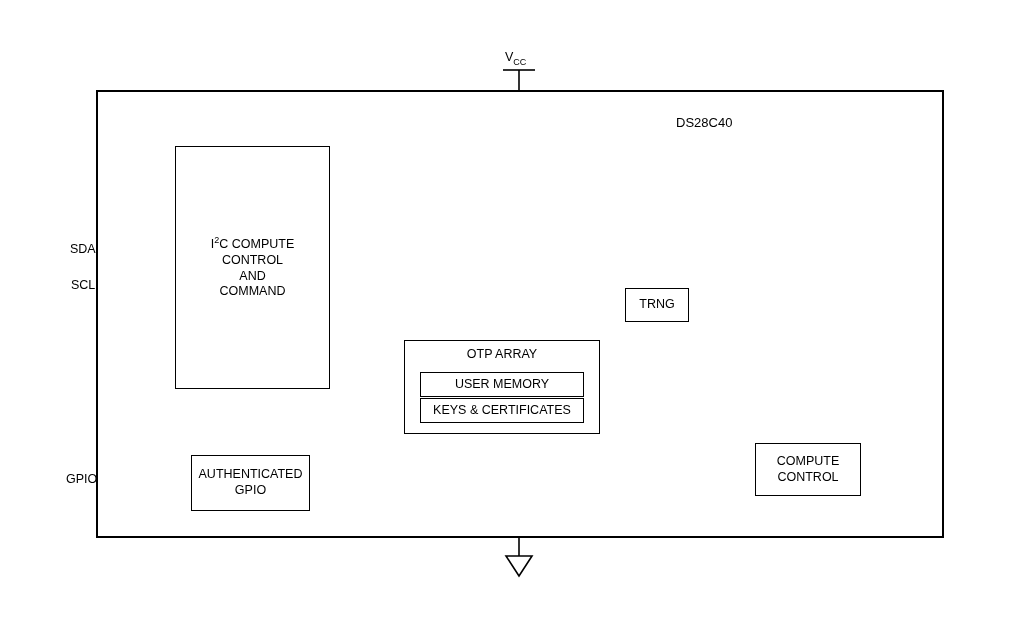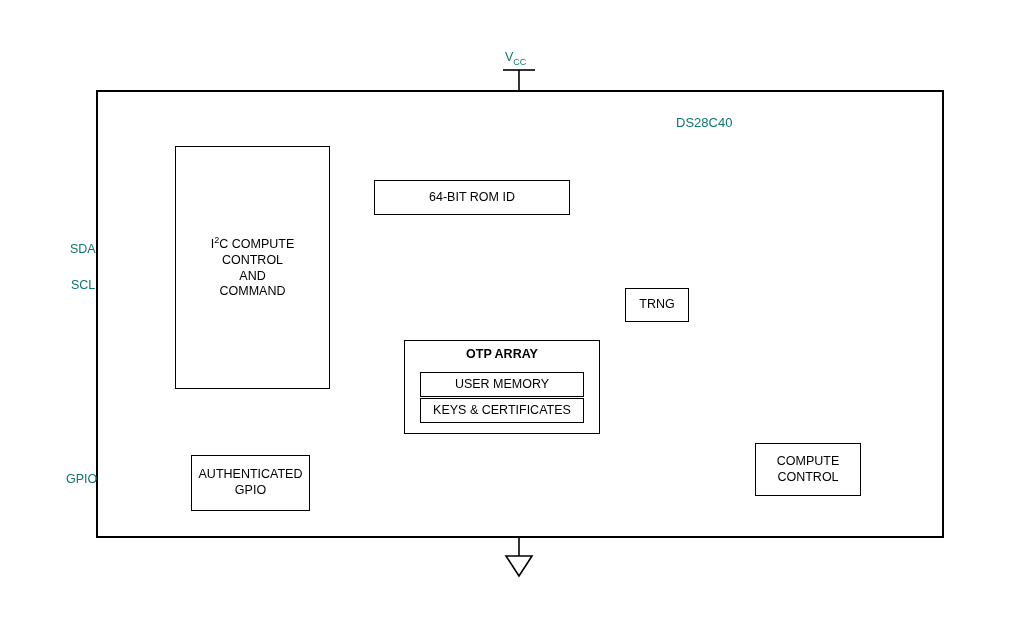--- a/index.html
+++ b/index.html
@@ -29,21 +29,21 @@
     font-size: 12.5px;
     color: #000000;
     line-height: 1.25;
   }
   .chip {
     border-width: 2px;
   }
   .label {
     position: absolute;
     font-size: 12.5px;
-    color: #0f766e;
+    color: #000000;
     white-space: nowrap;
   }
   .multiline {
     display: block;
     white-space: pre-line;
   }
   svg.wires {
     position: absolute;
     left: 0;
     top: 0;
@@ -123,27 +123,26 @@
 
   <div class="box" style="left:175px; top:146px; width:155px; height:243px; flex-direction:column;">
     <div>
       <span>I</span><span class="sup">2</span><span>C COMPUTE</span>
     </div>
     <div class="multiline">CONTROL
 AND
 COMMAND</div>
   </div>
 
-  <div class="box" style="left:374px; top:180px; width:196px; height:35px;">64-BIT ROM ID</div>
 
 
   <div class="box" style="left:625px; top:288px; width:64px; height:34px;">TRNG</div>
 
   <div class="box" style="left:404px; top:340px; width:196px; height:94px; flex-direction:column; justify-content:flex-start; padding-top:6px;">
-    <div style="margin-bottom:13px;font-weight:bold;">OTP ARRAY</div>
+    <div style="margin-bottom:13px;">OTP ARRAY</div>
   </div>
   <div class="box" style="left:420px; top:398px; width:164px; height:25px;">KEYS &amp; CERTIFICATES</div>
   <div class="box" style="left:420px; top:372px; width:164px; height:25px;">USER MEMORY</div>
 
 
   <div class="box" style="left:755px; top:443px; width:106px; height:53px;">
     <span class="multiline">COMPUTE
 CONTROL</span>
   </div>
 

